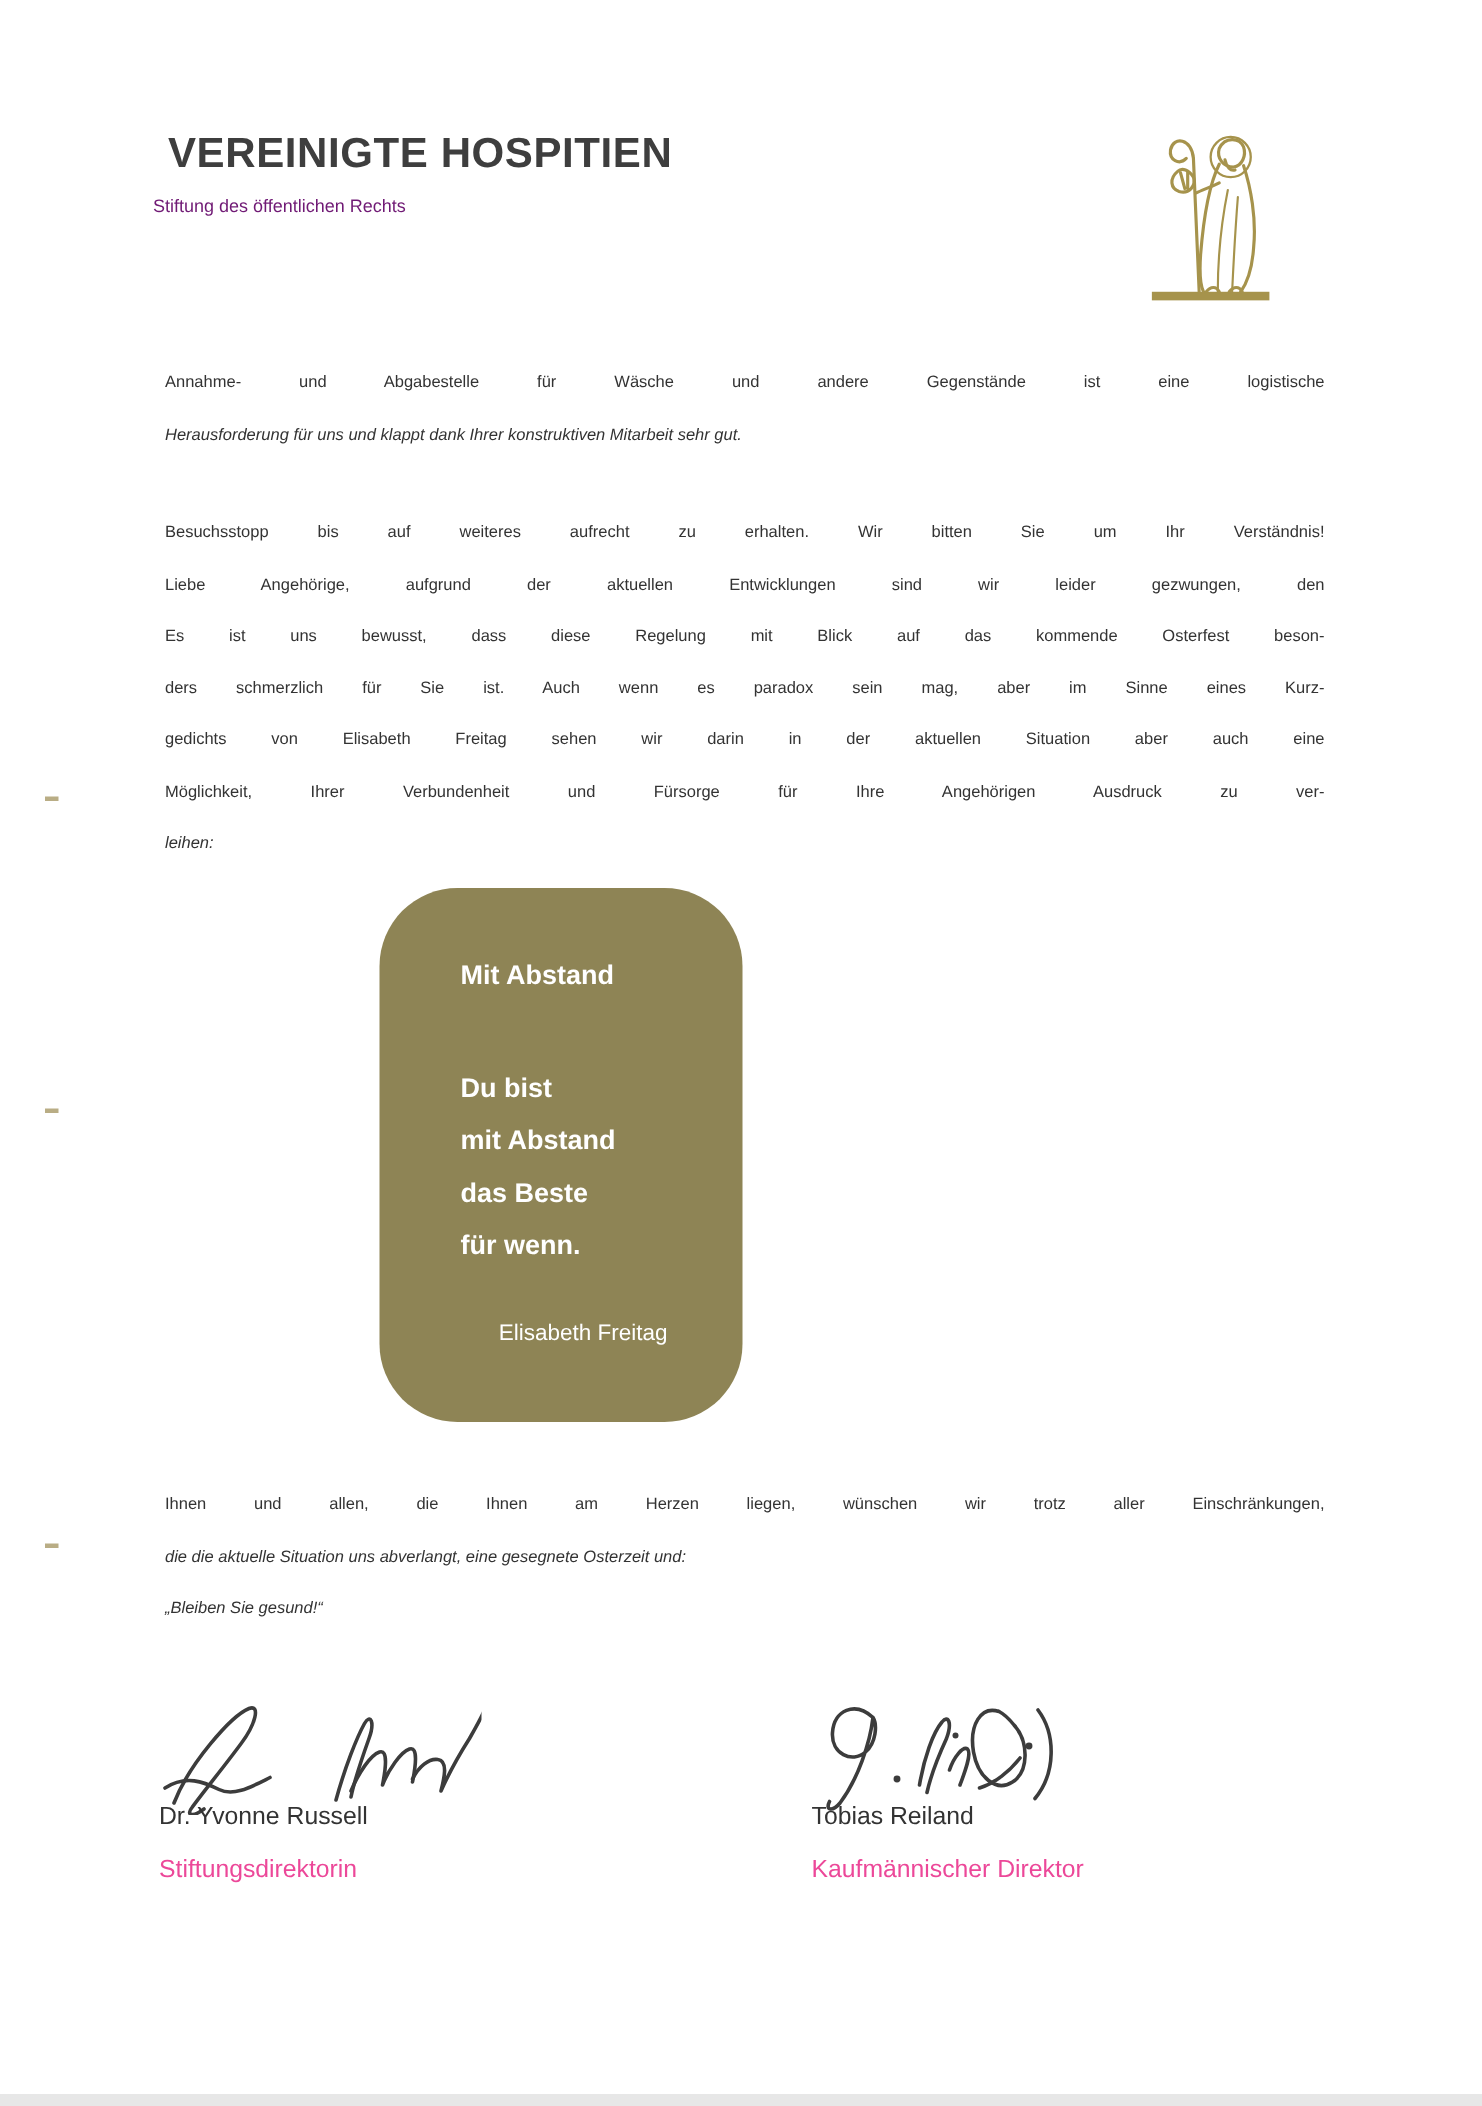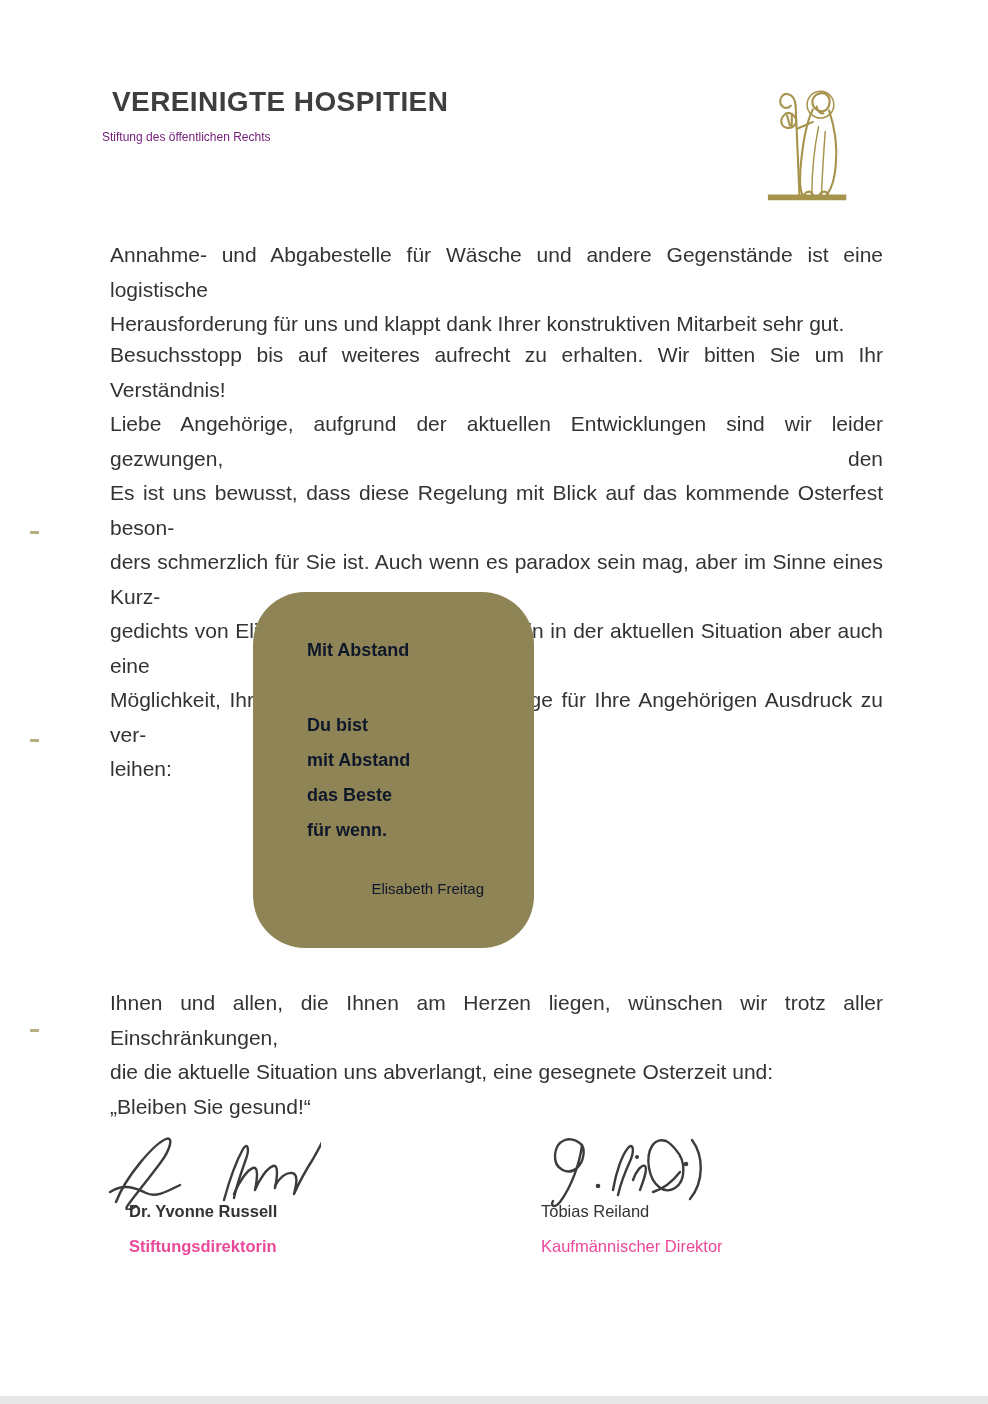--- a/index.html
+++ b/index.html
@@ -23,44 +23,44 @@
     font-size:12px;font-weight:500;
     color:#701a75;
   }
   .logo{position:absolute;left:766px;top:78px;width:86px;height:126px;}
   
   .fold-mark{position:absolute;left:30px;width:9px;height:3px;background:#b9ad85;}
   .fm1{top:531px;}
   .fm2{top:739px;}
   .fm3{top:1029px;}
   
-  .para{position:absolute;left:110px;width:773px;font-size:21px;color:#333333;}
+  .para{position:absolute;left:110px;width:773px;font-size:11px;color:#333333;}
   .p1{top:238px;}
   .p2{top:338px;}
   .p3{top:986px;}
   .jline{line-height:34.5px;text-align:justify;text-align-last:justify;white-space:normal;}
-  .lline{line-height:34.5px;text-align:left;}
+  .lline{line-height:34.5px;text-align:left;font-style:italic;}
   
   .quote-box{
     position:absolute;left:253px;top:592px;
-    width:281px;height:356px;
+    width:242px;height:356px;
     background:#8e8455;
     border-radius:52px;
-    color:#0f172a;
+    color:#ffffff;
   }
   .q-title{position:absolute;left:54px;top:48px;font-size:18px;font-weight:bold;}
   .q-poem{position:absolute;left:54px;top:116px;font-size:18px;font-weight:bold;line-height:35px;}
   .q-author{position:absolute;right:50px;top:288px;font-size:15px;font-weight:normal;}
   
   .sig-svg{position:absolute;}
   .sig-left{left:106px;top:1128px;width:215px;height:82px;}
   .sig-right{left:520px;top:1128px;width:200px;height:82px;}
   .sig-name{position:absolute;top:1202px;font-size:16.5px;color:#333333;}
   .sig-role{position:absolute;top:1237px;font-size:16.5px;color:#ec4899;}
-  .sn1,.sr1{left:129px;font-weight:bold;}
+  .sn1,.sr1{left:106px;}
   .sn2,.sr2{left:541px;}
   
   .page-bottom-edge{position:absolute;left:0;bottom:0;width:100%;height:8px;background:#e7e7e7;}
 </style>
 </head>
 <body>
 
 <div class="page">
 
   <div class="org-title">VEREINIGTE HOSPITIEN</div>

